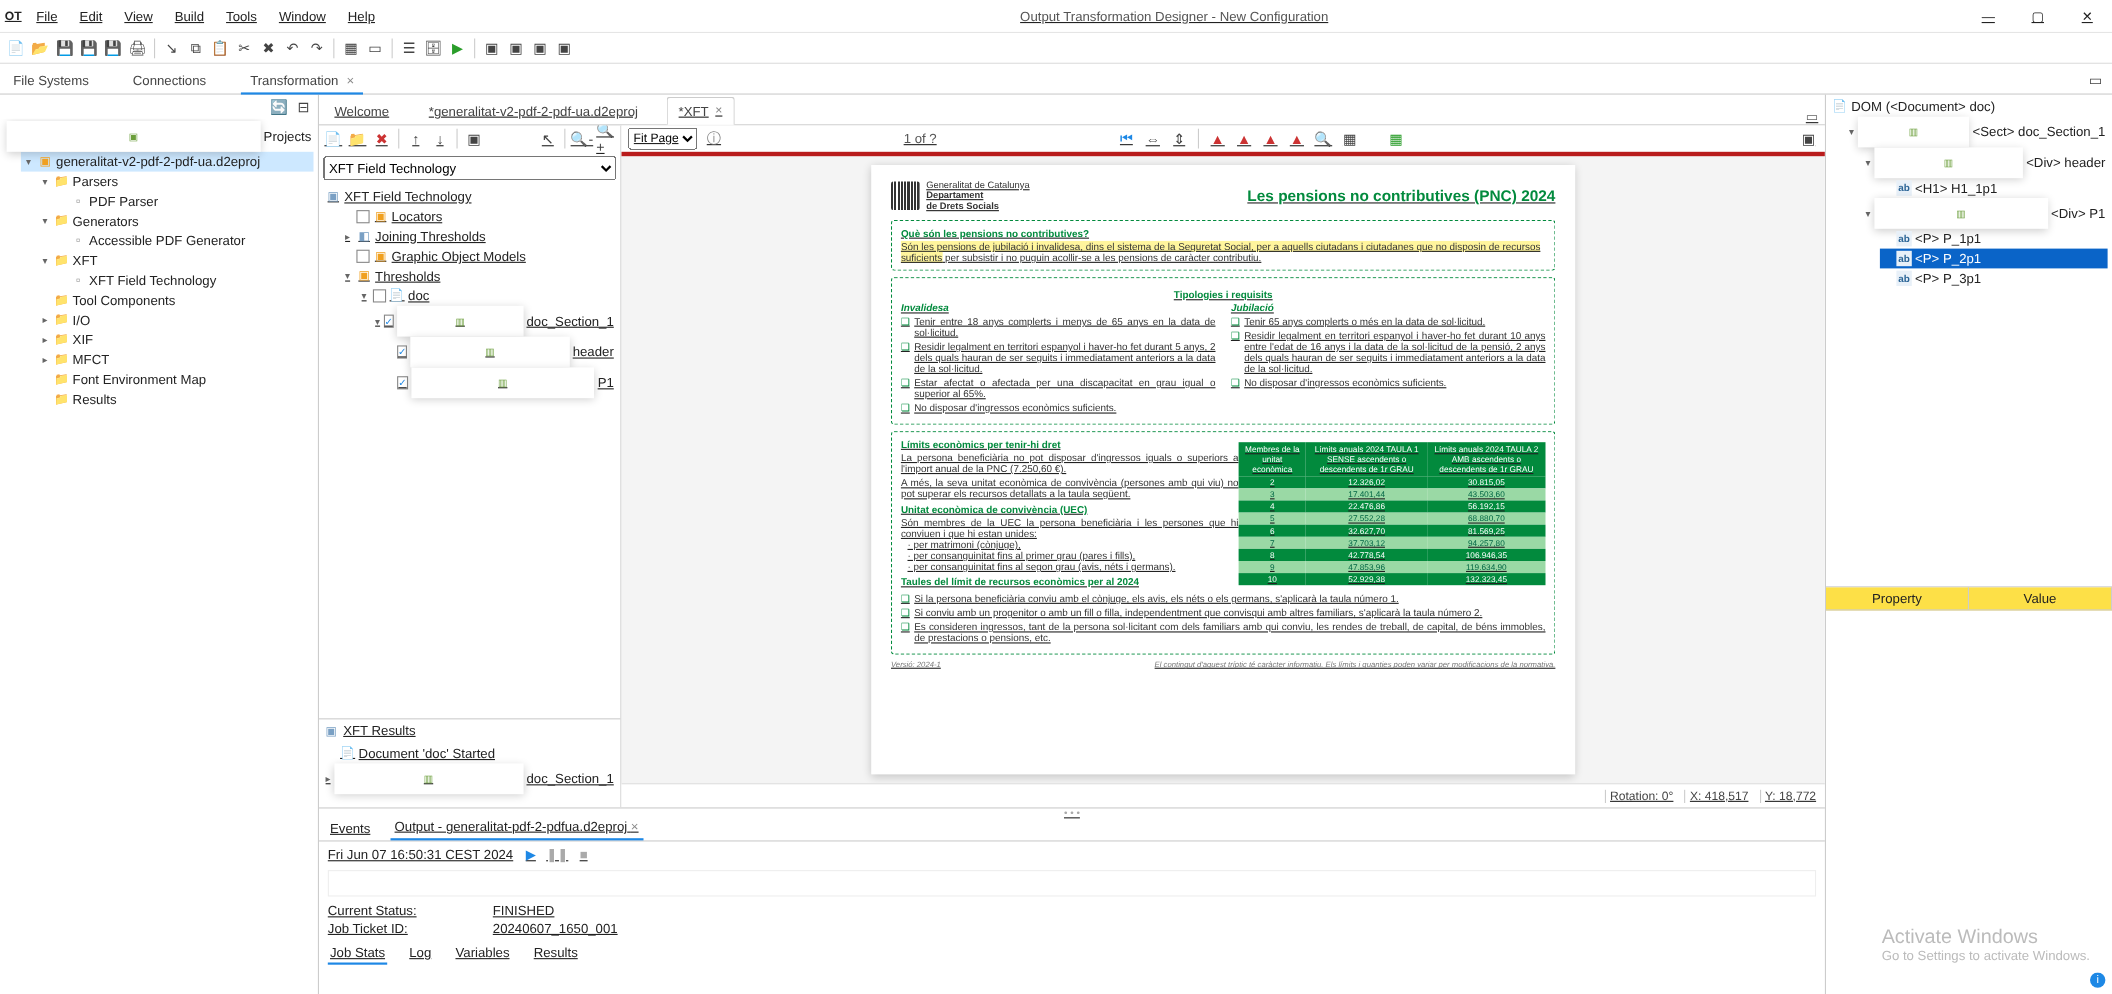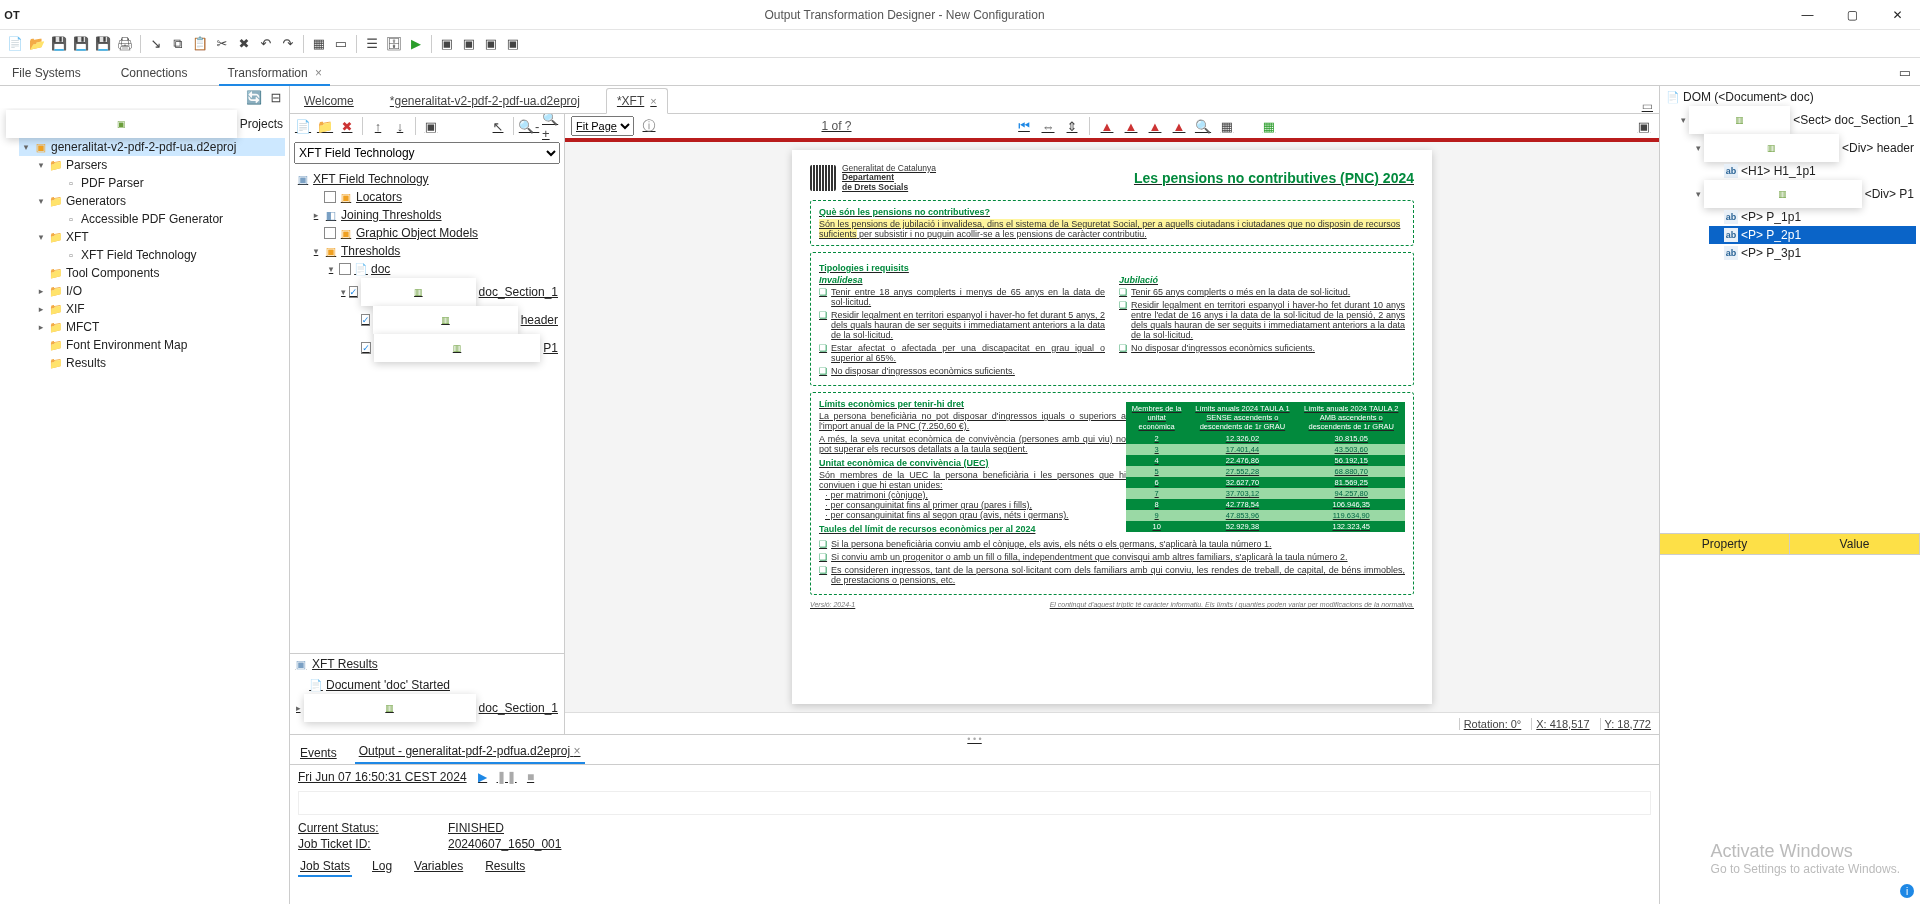--- a/index.html
+++ b/index.html
@@ -1,17 +1,17 @@
 <!DOCTYPE html>
 <html><head>
 <meta charset="utf-8">
 <style>
 * { box-sizing: border-box; margin: 0; padding: 0; }
 body { font-family: "Segoe UI", Tahoma, sans-serif; font-size: 12px; color: #222; background: #fff; overflow: hidden; }
-.titlebar { height: 30px; background: #fff; display: flex; align-items: center; border-bottom: 1px solid #e5e5e5; }
+.titlebar { height: 30px; background: #fff; display: flex; align-items: center; border-bottom: 1px solid #e5e5e5; text-decoration: underline; }
 .titlebar .app-icon { width: 24px; text-align: center; font-weight: bold; font-size: 11px; }
 .titlebar .menu { display: flex; gap: 2px; }
 .titlebar .menu span { padding: 4px 9px; cursor: default; }
 .titlebar .title { flex: 1; text-align: center; color: #555; }
 .titlebar .winbtns { display: flex; }
 .titlebar .winbtns span { width: 45px; height: 30px; display: flex; align-items: center; justify-content: center; }
 .toolbar { height: 28px; display: flex; align-items: center; padding: 0 6px; gap: 4px; border-bottom: 1px solid #ddd; }
 .tb-icon { width: 18px; height: 18px; display: inline-flex; align-items: center; justify-content: center; font-size: 13px; color: #444; border-radius: 2px; }
 .tb-sep { width: 1px; height: 18px; background: #ccc; margin: 0 2px; }
 .left-tabs { height: 28px; display: flex; align-items: flex-end; border-bottom: 1px solid #ccc; padding-left: 4px; gap: 24px; position: relative; }
@@ -58,21 +58,21 @@
 .page .head-row { display: flex; align-items: center; justify-content: space-between; margin-bottom: 8px; }
 .page .logo-blk { display:flex; align-items:center; gap:6px; }
 .page .logo-sq { width: 26px; height: 26px; background: repeating-linear-gradient(90deg, #333 0 2px, #fff 2px 3px); border-radius:2px; }
 .page .org { font-size: 8.5px; line-height: 1.1; }
 .page .dept { font-weight: bold; }
 .page h1.title { color: #028a3d; font-size: 14px; font-weight: bold; }
 .page .box { border: 1px dashed #028a3d; border-radius: 3px; padding: 6px 8px; margin-bottom: 6px; }
 .page .box.green-border { border-color: #028a3d; }
 .page .q { color: #028a3d; font-weight: bold; margin-bottom: 2px; }
 .page .hl { background: #fff59d; }
-.page .sec-title { color: #028a3d; font-weight: bold; text-align: left; margin: 4px 0 2px; }
+.page .sec-title { color: #028a3d; font-weight: bold; text-align: center; margin: 4px 0 2px; }
 .page .two-col { display: flex; gap: 14px; }
 .page .two-col > div { flex: 1; }
 .page .sub { color: #028a3d; font-weight: bold; font-style: italic; margin-bottom: 2px; }
 .page .li { display:flex; gap:4px; margin-bottom:3px; text-align: justify; }
 .page .li .sq { color:#028a3d; flex:0 0 auto; }
 .page table { width:100%; border-collapse: collapse; font-size: 7.5px; margin-top:3px;}
 .page th { background:#028a3d; color:#fff; padding:2px 4px; font-weight:normal; }
 .page td { text-align:center; padding:1px 3px; }
 .page tr.dark td { background:#028a3d; color:#fff; }
 .page tr.light td { background:#9ad9a5; color:#0a3; color:#064; }
@@ -103,20 +103,29 @@
 .watermark { position:fixed; right:20px; bottom:28px; color:#bbb; text-align:left; pointer-events:none; }
 .watermark .l1 { font-size:18px; }
 .watermark .l2 { font-size:12px; }
 .info-dot { position:fixed; right:6px; bottom:6px; width:14px; height:14px; border-radius:50%; background:#1e88e5; color:#fff; font-size:10px; display:flex; align-items:center; justify-content:center; }
 </style>
 </head>
 <body>
 
 <div class="titlebar">
   <div class="app-icon">OT</div>
+  <div class="menu">
+    <span>File</span>
+    <span>Edit</span>
+    <span>View</span>
+    <span>Build</span>
+    <span>Tools</span>
+    <span>Window</span>
+    <span>Help</span>
+  </div>
   <div class="title">Output Transformation Designer - New Configuration</div>
   <div class="winbtns">
     <span>—</span>
     <span>▢</span>
     <span>✕</span>
   </div>
 </div>
 
 <div class="toolbar">
   <span class="tb-icon">📄</span>

